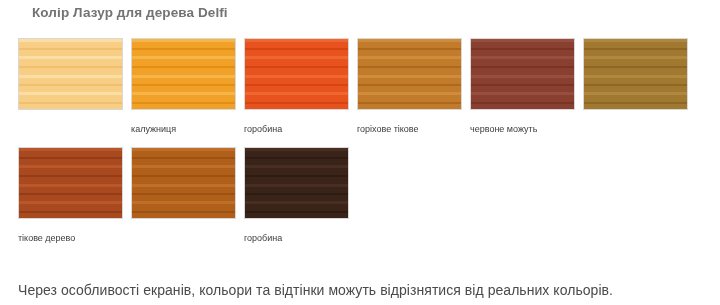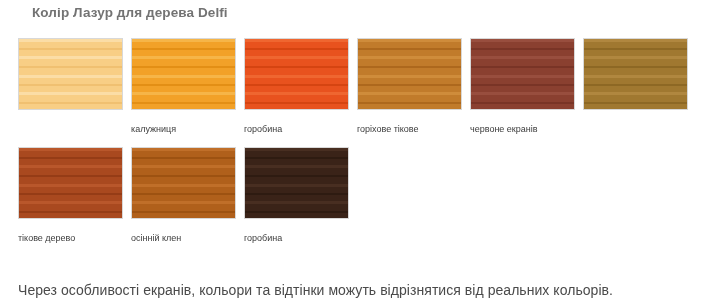--- a/index.html
+++ b/index.html
@@ -97,40 +97,39 @@
       <div class="swatch-cell">
         <div class="swatch-chip" style="background: rgb(193, 123, 43);">
           <div class="grain" style="background-image: linear-gradient(rgb(209, 143, 62) 0px, rgb(209, 143, 62) 3px, rgb(193, 123, 43) 3px, rgb(193, 123, 43) 9px, rgb(169, 101, 26) 9px, rgb(169, 101, 26) 11px, rgb(193, 123, 43) 11px, rgb(193, 123, 43) 17px, rgb(209, 143, 62) 17px, rgb(209, 143, 62) 20px, rgb(193, 123, 43) 20px, rgb(193, 123, 43) 27px, rgb(169, 101, 26) 27px, rgb(169, 101, 26) 29px, rgb(193, 123, 43) 29px, rgb(193, 123, 43) 36px); background-size: 100% 36px; opacity: 0.85;"></div>
         </div>
         <div class="swatch-label">горіхове тікове</div>
       </div>
       <div class="swatch-cell">
         <div class="swatch-chip" style="background: rgb(138, 64, 48);">
           <div class="grain" style="background-image: linear-gradient(rgb(155, 80, 64) 0px, rgb(155, 80, 64) 3px, rgb(138, 64, 48) 3px, rgb(138, 64, 48) 9px, rgb(118, 50, 36) 9px, rgb(118, 50, 36) 11px, rgb(138, 64, 48) 11px, rgb(138, 64, 48) 17px, rgb(155, 80, 64) 17px, rgb(155, 80, 64) 20px, rgb(138, 64, 48) 20px, rgb(138, 64, 48) 27px, rgb(118, 50, 36) 27px, rgb(118, 50, 36) 29px, rgb(138, 64, 48) 29px, rgb(138, 64, 48) 36px); background-size: 100% 36px; opacity: 0.85;"></div>
         </div>
-        <div class="swatch-label">червоне екранів</div>
+        <div class="swatch-label">червоне можуть</div>
       </div>
       <div class="swatch-cell">
         <div class="swatch-chip" style="background: rgb(160, 120, 48);">
           <div class="grain" style="background-image: linear-gradient(rgb(179, 138, 66) 0px, rgb(179, 138, 66) 3px, rgb(160, 120, 48) 3px, rgb(160, 120, 48) 9px, rgb(138, 101, 34) 9px, rgb(138, 101, 34) 11px, rgb(160, 120, 48) 11px, rgb(160, 120, 48) 17px, rgb(179, 138, 66) 17px, rgb(179, 138, 66) 20px, rgb(160, 120, 48) 20px, rgb(160, 120, 48) 27px, rgb(138, 101, 34) 27px, rgb(138, 101, 34) 29px, rgb(160, 120, 48) 29px, rgb(160, 120, 48) 36px); background-size: 100% 36px; opacity: 0.85;"></div>
         </div>
       </div>
     </div>
   <div class="swatch-row row-2" id="row-2">
       <div class="swatch-cell">
         <div class="swatch-chip" style="background: rgb(169, 73, 31);">
           <div class="grain" style="background-image: linear-gradient(rgb(188, 90, 45) 0px, rgb(188, 90, 45) 3px, rgb(169, 73, 31) 3px, rgb(169, 73, 31) 9px, rgb(146, 58, 20) 9px, rgb(146, 58, 20) 11px, rgb(169, 73, 31) 11px, rgb(169, 73, 31) 17px, rgb(188, 90, 45) 17px, rgb(188, 90, 45) 20px, rgb(169, 73, 31) 20px, rgb(169, 73, 31) 27px, rgb(146, 58, 20) 27px, rgb(146, 58, 20) 29px, rgb(169, 73, 31) 29px, rgb(169, 73, 31) 36px); background-size: 100% 36px; opacity: 0.85;"></div>
         </div>
         <div class="swatch-label">тікове дерево</div>
       </div>
       <div class="swatch-cell">
         <div class="swatch-chip" style="background: rgb(176, 96, 27);">
           <div class="grain" style="background-image: linear-gradient(rgb(195, 114, 44) 0px, rgb(195, 114, 44) 3px, rgb(176, 96, 27) 3px, rgb(176, 96, 27) 9px, rgb(154, 80, 15) 9px, rgb(154, 80, 15) 11px, rgb(176, 96, 27) 11px, rgb(176, 96, 27) 17px, rgb(195, 114, 44) 17px, rgb(195, 114, 44) 20px, rgb(176, 96, 27) 20px, rgb(176, 96, 27) 27px, rgb(154, 80, 15) 27px, rgb(154, 80, 15) 29px, rgb(176, 96, 27) 29px, rgb(176, 96, 27) 36px); background-size: 100% 36px; opacity: 0.85;"></div>
         </div>
-        <div class="swatch-label">осінній клен</div>
       </div>
       <div class="swatch-cell">
         <div class="swatch-chip" style="background: rgb(58, 35, 24);">
           <div class="grain" style="background-image: linear-gradient(rgb(74, 48, 35) 0px, rgb(74, 48, 35) 3px, rgb(58, 35, 24) 3px, rgb(58, 35, 24) 9px, rgb(44, 25, 16) 9px, rgb(44, 25, 16) 11px, rgb(58, 35, 24) 11px, rgb(58, 35, 24) 17px, rgb(74, 48, 35) 17px, rgb(74, 48, 35) 20px, rgb(58, 35, 24) 20px, rgb(58, 35, 24) 27px, rgb(44, 25, 16) 27px, rgb(44, 25, 16) 29px, rgb(58, 35, 24) 29px, rgb(58, 35, 24) 36px); background-size: 100% 36px; opacity: 0.85;"></div>
         </div>
         <div class="swatch-label">горобина</div>
       </div>
     </div>
 </div>
 

